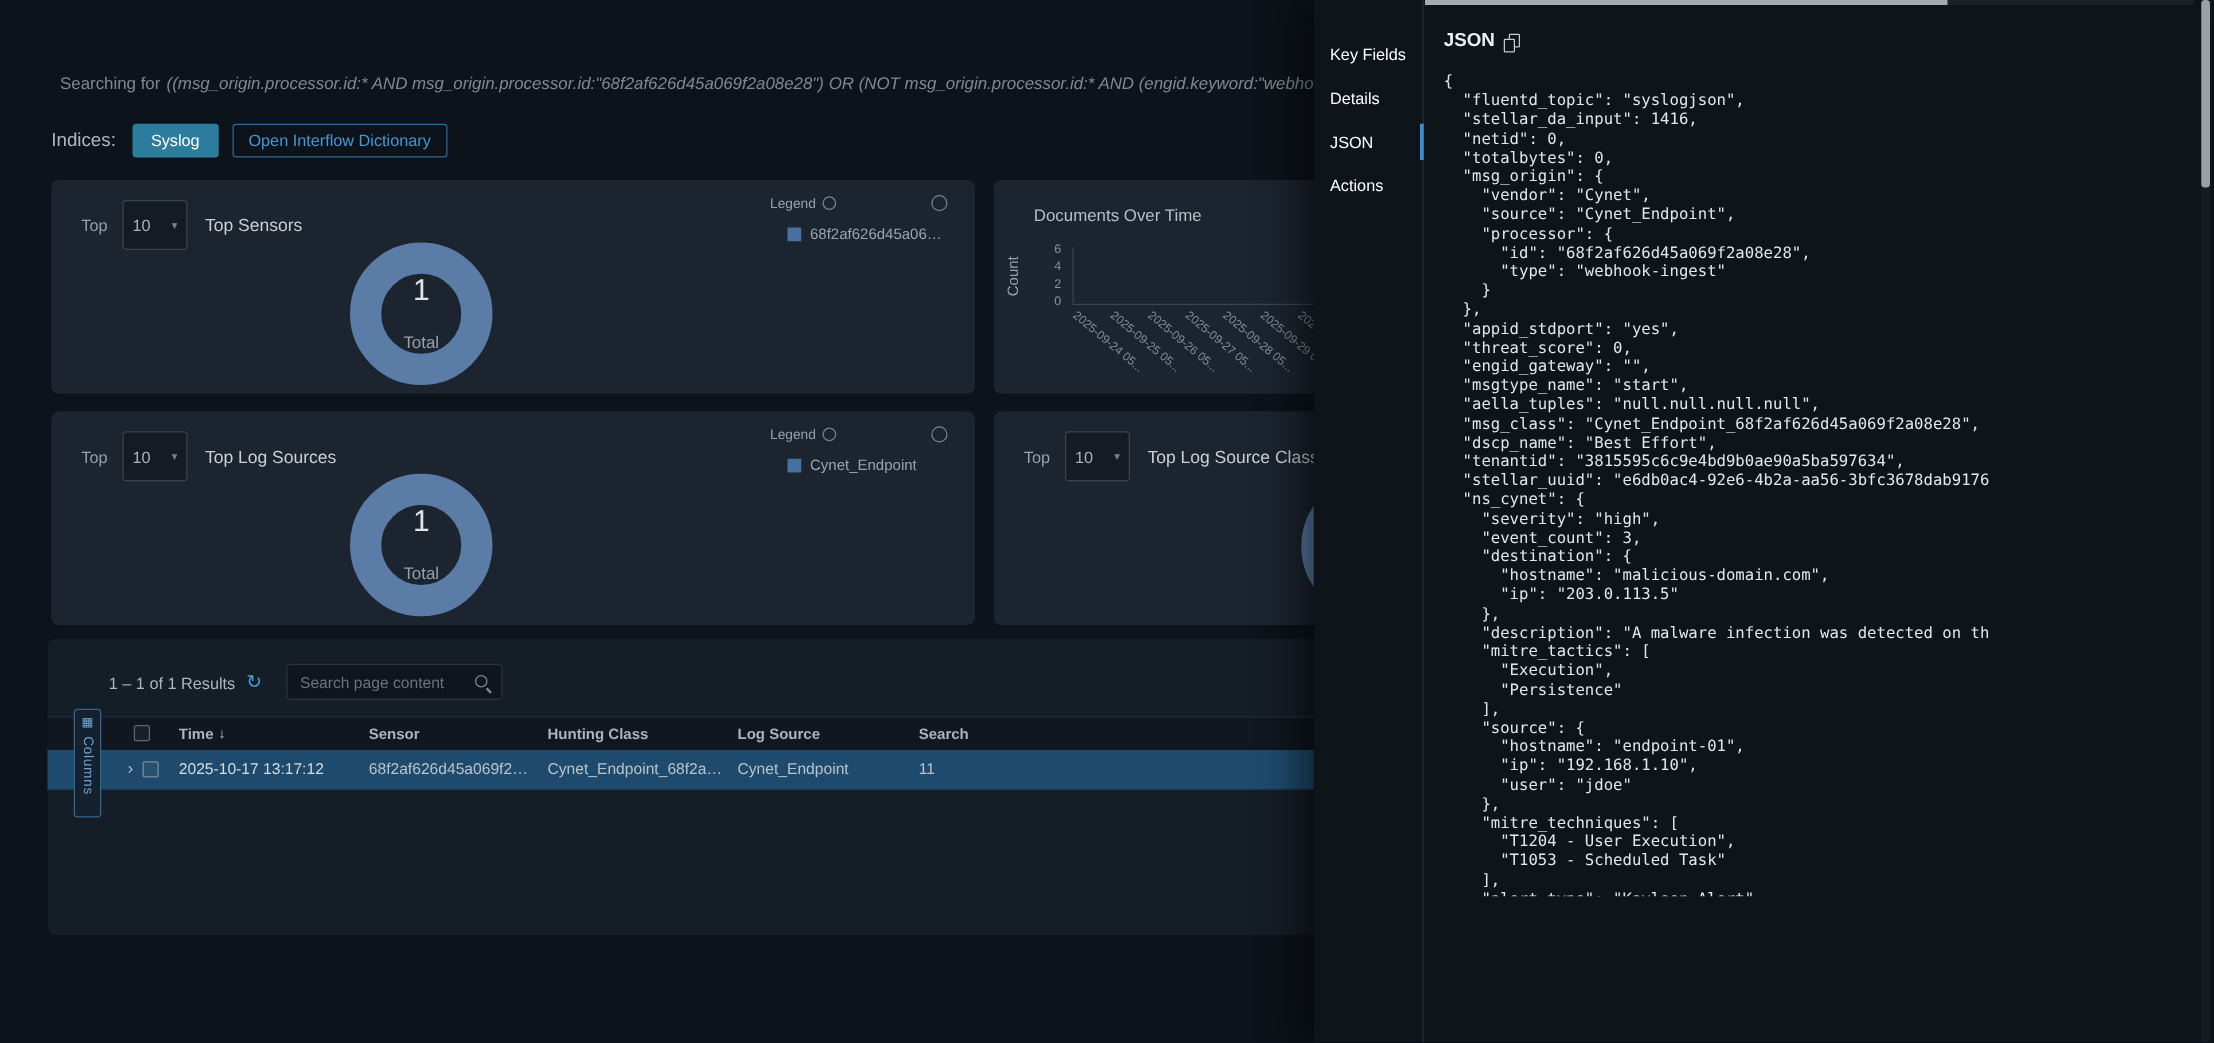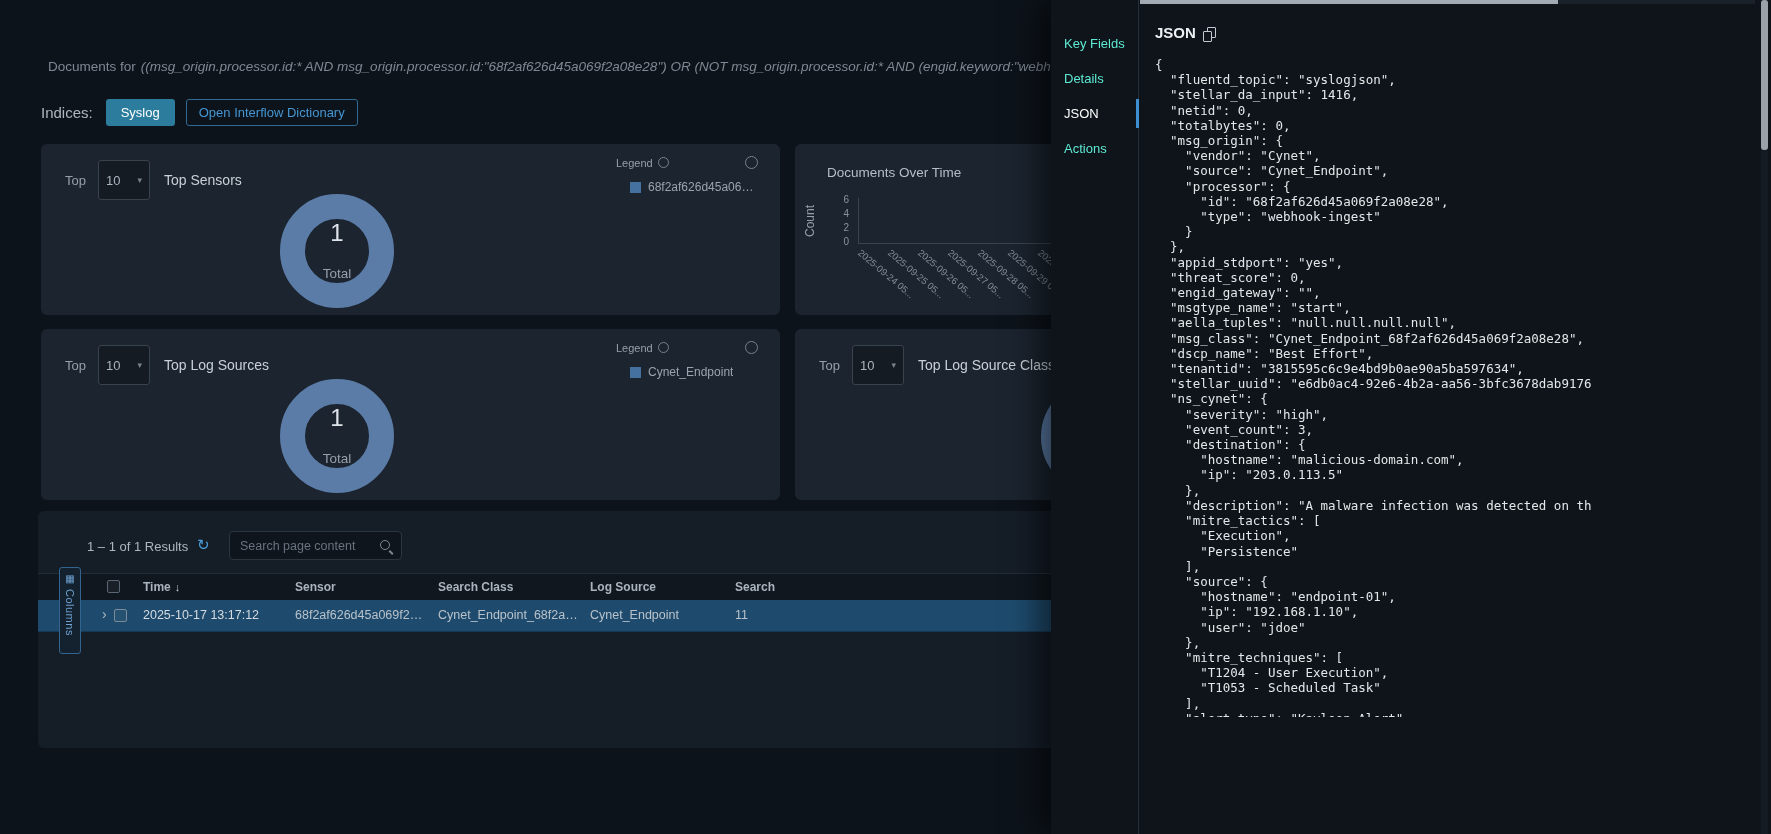--- a/index.html
+++ b/index.html
@@ -94,21 +94,21 @@
   .columns-tab { position:absolute; left:59px; top:567px; width:22px; height:87px; box-sizing:border-box; background:#14222f;
                  border:1px solid #33648f; border-radius:3px; display:flex; flex-direction:column; align-items:center;
                  padding-top:6px; gap:5px; cursor:pointer; z-index:3; }
   .grid-icon { font-size:10px; color:#6fa1d2; line-height:1; }
   .columns-text { writing-mode:vertical-rl; font-size:11px; color:#6fa1d2; letter-spacing:0.5px; }
 
   
   .flyout { position:absolute; left:1051px; top:0; width:720px; height:834px; background:#0e1419;
             box-shadow:-12px 0 30px rgba(0,0,0,0.55); z-index:10; }
   .flyout-nav { position:absolute; left:0; top:0; width:88px; height:100%; border-right:1px solid #26303a; box-sizing:border-box; padding-top:26px; }
-  .fnav-item { position:relative; height:35px; display:flex; align-items:center; padding-left:13px; font-size:13px; color:#5eead4; cursor:pointer; white-space:nowrap; }
+  .fnav-item { position:relative; height:35px; display:flex; align-items:center; padding-left:13px; font-size:13px; color:#ffffff; cursor:pointer; white-space:nowrap; }
   .fnav-item.active { color:#ffffff; }
   .fnav-item.active::after { content:''; position:absolute; right:-1px; top:3px; bottom:3px; width:3px; background:#3d8fd1; }
   .flyout-body { position:absolute; left:88px; top:0; right:0; bottom:0; }
   .hscroll { position:absolute; left:1px; top:0; right:16px; height:4px; background:#1a2129; }
   .hthumb { position:absolute; left:0; top:0; width:68%; height:100%; background:#a3aab2; }
   .flyout-title { position:absolute; left:16px; top:24px; font-size:15px; font-weight:bold; color:#eef1f4; }
   .icon-copy { position:absolute; left:64px; top:27px; width:15px; height:16px; cursor:pointer; }
   .icon-copy::before { content:''; position:absolute; left:4px; top:0; width:9px; height:11px; border:1.5px solid #c2c9d0; border-radius:1px; box-sizing:border-box; }
   .icon-copy::after { content:''; position:absolute; left:0; top:4px; width:9px; height:11px; border:1.5px solid #c2c9d0; border-radius:1px; background:#0e1419; box-sizing:border-box; }
   .json-pre { position:absolute; left:16px; top:57px; right:18px; height:660px; margin:0; overflow:hidden;
@@ -116,21 +116,21 @@
   .vscroll { position:absolute; right:3px; top:0; bottom:0; width:7px; background:#151b22; }
   .vthumb { position:absolute; left:0; top:0; width:100%; height:150px; background:#9aa1a9; border-radius:3px; }
 </style>
 </head>
 <body>
 
 <div class="page">
 
 
   <div class="search-summary">
-    <span>Documents for</span><span class="query">((msg_origin.processor.id:* AND msg_origin.processor.id:"68f2af626d45a069f2a08e28") OR (NOT msg_origin.processor.id:* AND (engid.keyword:"webhook</span>
+    <span>Searching for</span><span class="query">((msg_origin.processor.id:* AND msg_origin.processor.id:"68f2af626d45a069f2a08e28") OR (NOT msg_origin.processor.id:* AND (engid.keyword:"webhook</span>
   </div>
 
   <div class="indices-row">
     <span class="indices-label">Indices:</span>
     <button class="btn-syslog">Syslog</button>
     <button class="btn-dict">Open Interflow Dictionary</button>
   </div>
 
   <div class="panel panel-a">
     <div class="panel-head">
@@ -235,21 +235,21 @@
       <span class="icon-search"></span>
     </div>
 
     <div class="thead">
       <span class="checkbox"></span>
       <span class="th th-time">
         <span>Time</span>
         <span class="sort">↓</span>
       </span>
       <span class="th th-sensor">Sensor</span>
-      <span class="th th-msg">Search Class</span>
+      <span class="th th-msg">Hunting Class</span>
       <span class="th th-log">Log Source</span>
       <span class="th th-tenant">Search</span>
     </div>
 
     <div class="trow">
       <span class="expand">›</span>
       <span class="checkbox"></span>
       <span class="td td-time">2025-10-17 13:17:12</span>
       <span class="td td-sensor">68f2af626d45a069f2a08e28</span>
       <span class="td td-msg">Cynet_Endpoint_68f2af626d45a069f2a08e28</span>

